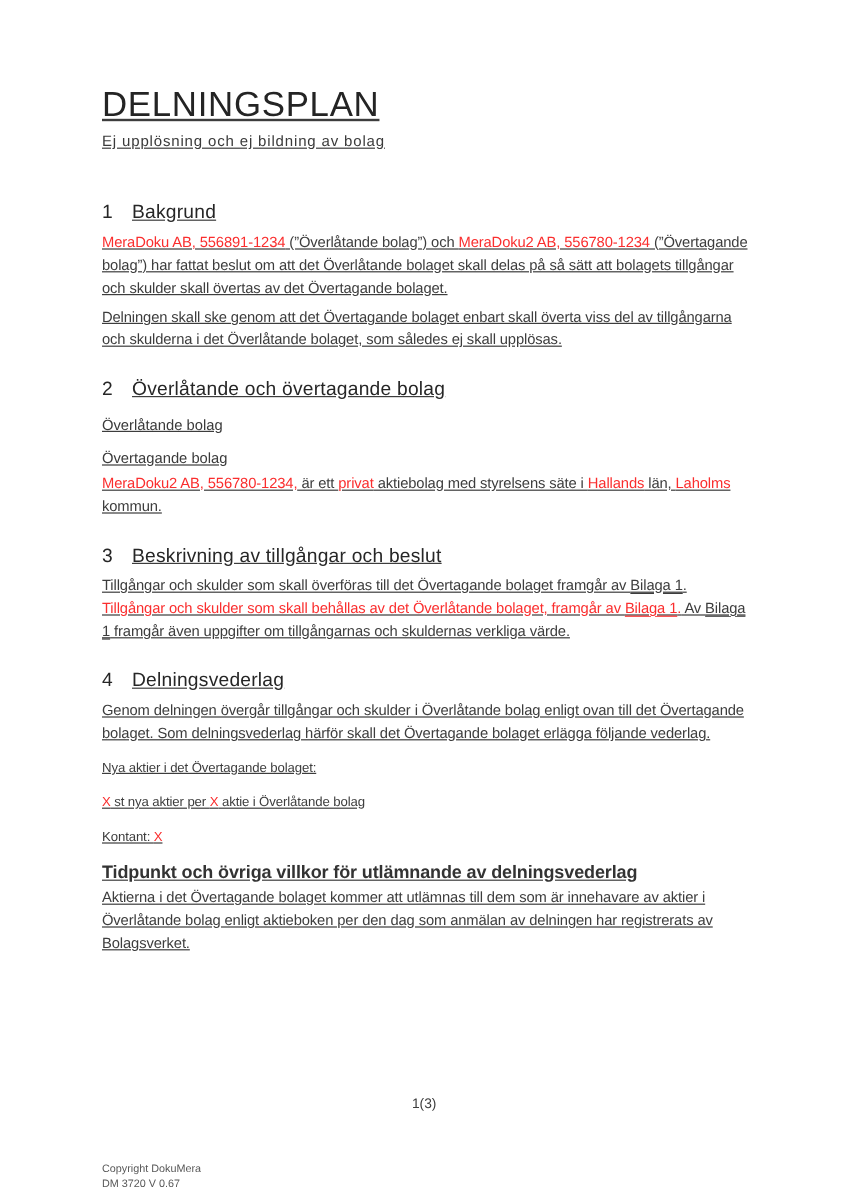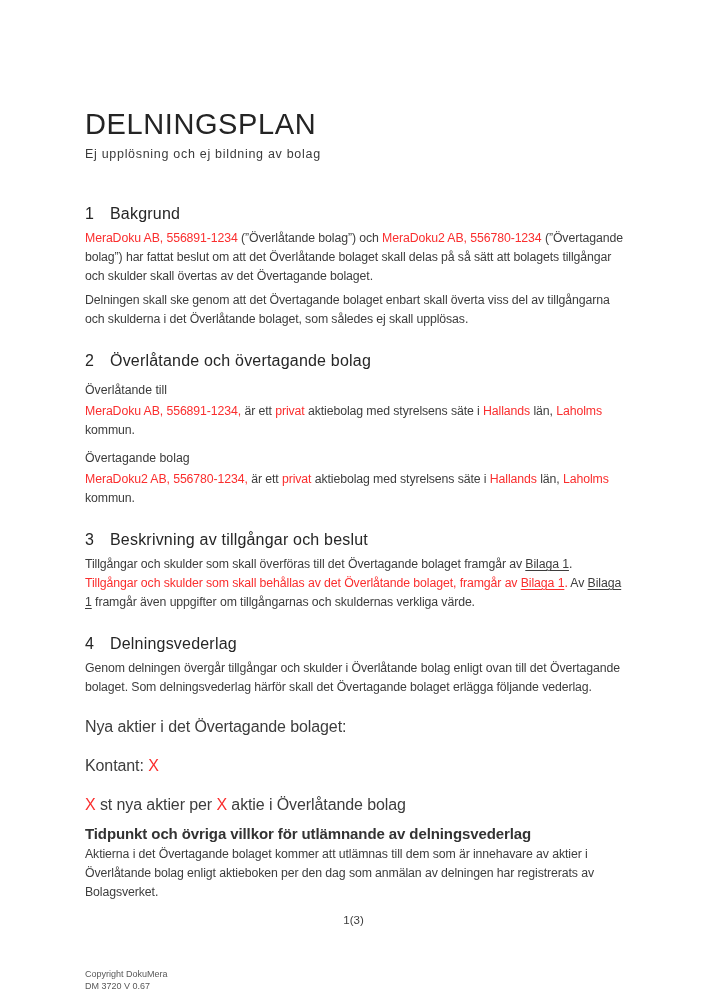--- a/index.html
+++ b/index.html
@@ -6,21 +6,22 @@
   .page {
     position:relative;
     width:707px; height:1000px;
     background:#fff;
     font-family:"Liberation Sans","DejaVu Sans",sans-serif;
     color:var(--body-col,#3d3d3d);
     overflow:hidden;
   }
   .content {
     position:absolute; left:85px; top:0; width:540px;
-    padding-top:108px;
+    padding-top:72px;
+    text-decoration:underline;
   }
   .doc-title {
     font-size:29px; line-height:33px; font-weight:400;
     letter-spacing:0.6px; color:#242424; margin:0;
   }
   .doc-subtitle {
     font-size:12.5px; line-height:17px; letter-spacing:0.7px;
     color:#3a3a3a; margin-top:5px;
   }
   .blk-heading {
@@ -36,21 +37,21 @@
   .blk-heading + .blk-para { margin-top:4px; }
   .blk-subheading + .blk-para { margin-top:2px; }
   .blk-subheading-bold + .blk-para { margin-top:2px; }
   .blk-subheading {
     margin-top:9px; font-size:12.3px; line-height:19px; color:#3a3a3a;
   }
   .blk-subheading-bold {
     margin-top:10px; font-size:15px; line-height:19px;
     font-weight:700; color:#333333; letter-spacing:-0.1px;
   }
-  .blk-line { margin-top:20px; font-size:16px; line-height:19px; letter-spacing:-0.1px; }
+  .blk-line { margin-top:10px; font-size:11px; line-height:19px; letter-spacing:-0.1px; }
   .red { color:var(--accent,#fa2e2e); }
   .u { text-decoration:underline; text-underline-offset:2px; text-decoration-thickness:1px; }
   .page-number {
     position:absolute; left:85px; right:85px; top:914px;
     text-align:center; font-size:11.5px; color:#3d3d3d;
   }
   .footer-copy {
     position:absolute; left:85px; top:968px;
     font-size:9px; line-height:12px; color:#585858;
   }
@@ -60,31 +61,30 @@
 
 <div class="page">
   <div class="content">
     <h1 class="doc-title">DELNINGSPLAN</h1>
     <div class="doc-subtitle">Ej upplösning och ej bildning av bolag</div>
     <div id="blocks">
         <div class="blk-heading"><span class="hnum">1</span><span>Bakgrund</span></div>
         <div class="blk-para"><span class="red">MeraDoku AB, 556891-1234</span><span> (”Överlåtande bolag”) och </span><span class="red">MeraDoku2 AB, 556780-1234</span><span> (”Övertagande bolag”) har fattat beslut om att det Överlåtande bolaget skall delas på så sätt att bolagets tillgångar och skulder skall övertas av det Övertagande bolaget.</span></div>
         <div class="blk-para">Delningen skall ske genom att det Övertagande bolaget enbart skall överta viss del av tillgångarna och skulderna i det Överlåtande bolaget, som således ej skall upplösas.</div>
         <div class="blk-heading"><span class="hnum">2</span><span>Överlåtande och övertagande bolag</span></div>
-        <div class="blk-subheading">Överlåtande till</div>
-        <div class="blk-para"><span class="red">MeraDoku AB, 556891-1234,</span><span> är ett </span><span class="red">privat</span><span> aktiebolag med styrelsens säte i </span><span class="red">Hallands</span><span> län, </span><span class="red">Laholms</span><span> kommun.</span></div>
+        <div class="blk-subheading">Överlåtande bolag</div>
         <div class="blk-subheading">Övertagande bolag</div>
         <div class="blk-para"><span class="red">MeraDoku2 AB, 556780-1234,</span><span> är ett </span><span class="red">privat</span><span> aktiebolag med styrelsens säte i </span><span class="red">Hallands</span><span> län, </span><span class="red">Laholms</span><span> kommun.</span></div>
         <div class="blk-heading"><span class="hnum">3</span><span>Beskrivning av tillgångar och beslut</span></div>
         <div class="blk-para"><span>Tillgångar och skulder som skall överföras till det Övertagande bolaget framgår av </span><span class="u">Bilaga 1</span><span>. </span><span class="red">Tillgångar och skulder som skall behållas av det Överlåtande bolaget, framgår av </span><span class="red u">Bilaga 1</span><span class="red">.</span><span> Av </span><span class="u">Bilaga 1</span><span> framgår även uppgifter om tillgångarnas och skuldernas verkliga värde.</span></div>
         <div class="blk-heading"><span class="hnum">4</span><span>Delningsvederlag</span></div>
         <div class="blk-para">Genom delningen övergår tillgångar och skulder i Överlåtande bolag enligt ovan till det Övertagande bolaget. Som delningsvederlag härför skall det Övertagande bolaget erlägga följande vederlag.</div>
         <div class="blk-line">Nya aktier i det Övertagande bolaget:</div>
+        <div class="blk-line"><span class="red">X</span><span> st nya aktier per </span><span class="red">X</span><span> aktie i Överlåtande bolag</span></div>
         <div class="blk-line"><span>Kontant: </span><span class="red">X</span></div>
-        <div class="blk-line"><span class="red">X</span><span> st nya aktier per </span><span class="red">X</span><span> aktie i Överlåtande bolag</span></div>
         <div class="blk-subheading-bold">Tidpunkt och övriga villkor för utlämnande av delningsvederlag</div>
         <div class="blk-para">Aktierna i det Övertagande bolaget kommer att utlämnas till dem som är innehavare av aktier i Överlåtande bolag enligt aktieboken per den dag som anmälan av delningen har registrerats av Bolagsverket.</div>
       </div>
   </div>
   <div class="page-number">1(3)</div>
   <div class="footer-copy">
     <div>Copyright DokuMera</div>
     <div>DM 3720 V 0.67</div>
   </div>
 </div>

